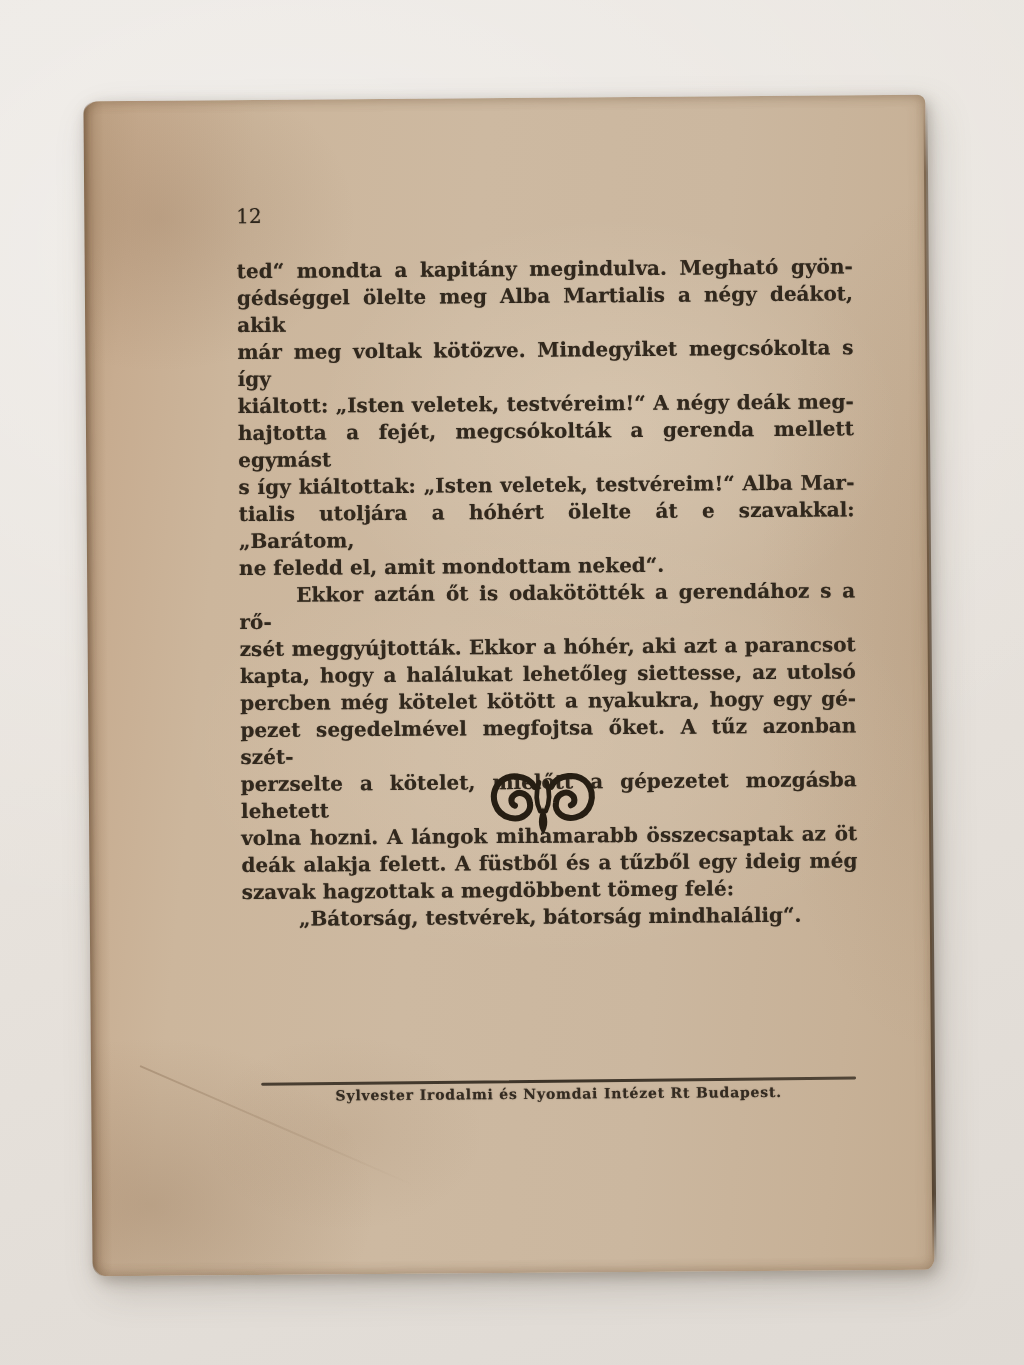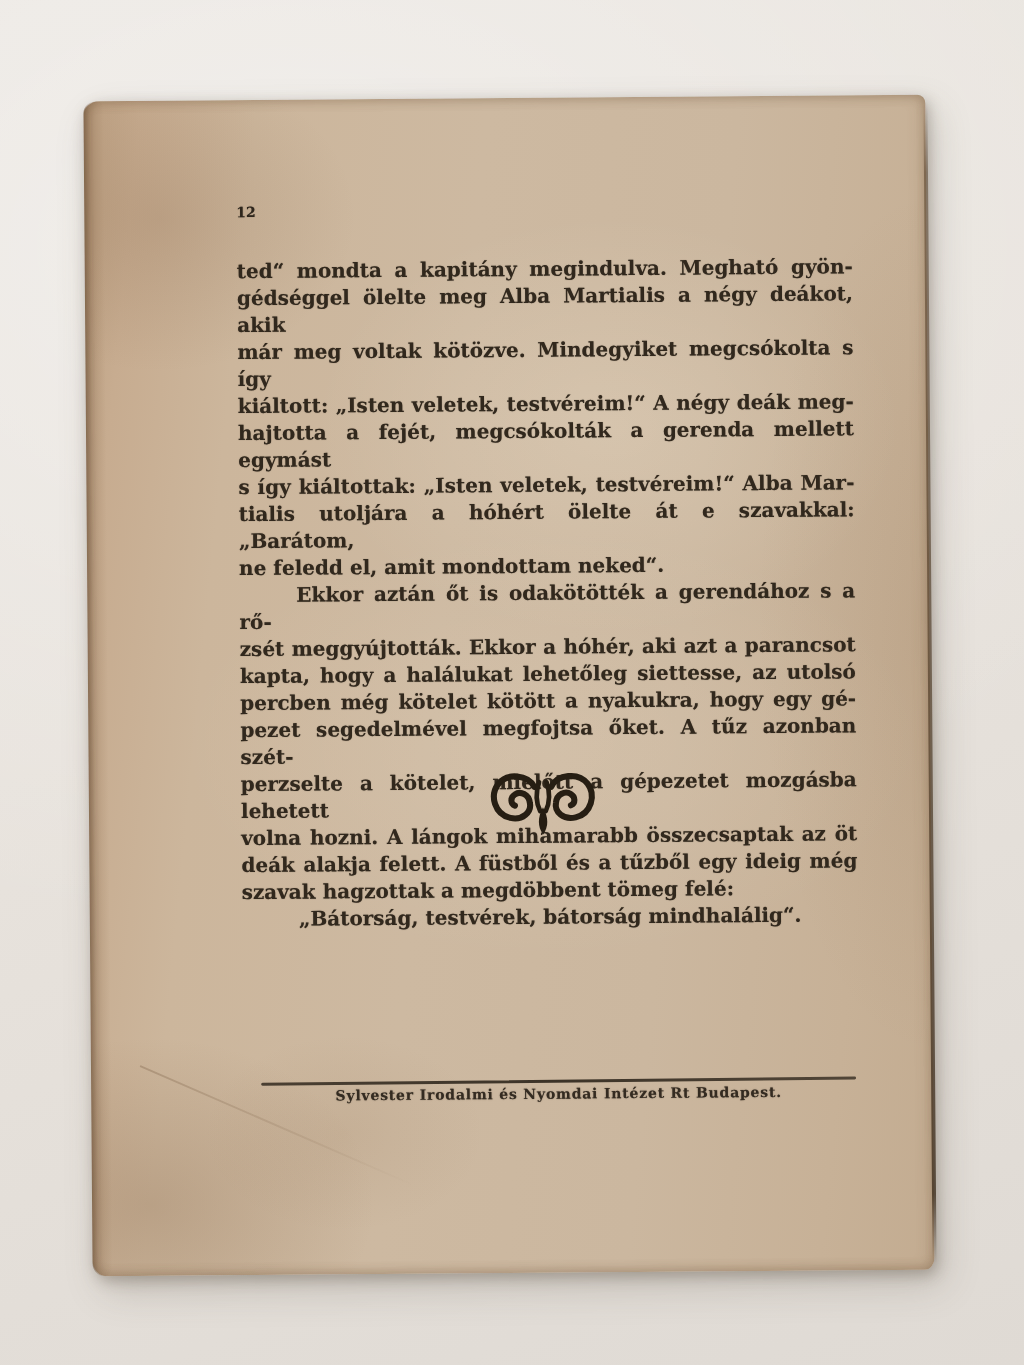--- a/index.html
+++ b/index.html
@@ -61,21 +61,21 @@
   }
   .crease {
     position: absolute; left: 36px; bottom: 148px;
     width: 300px; height: 2px;
     transform: rotate(24deg);
     background: linear-gradient(90deg, rgba(104,76,50,.28), rgba(104,76,50,0));
     border-radius: 2px;
   }
   .page-number {
     position: absolute; left: 152px; top: 104px;
-    font-size: 14px; font-weight: 700;
+    font-size: 20px; font-weight: 400;
     color: #2e261c;
     text-shadow: 0 0 1px rgba(46,38,28,.55);
   }
   .body-text {
     position: absolute; left: 152px; top: 158px; width: 616px;
     font-size: 20px; line-height: 27px; font-weight: 700;
     color: #31281d;
     text-shadow: 0 0 1px rgba(49,40,29,.5);
   }
   .body-text .line {

